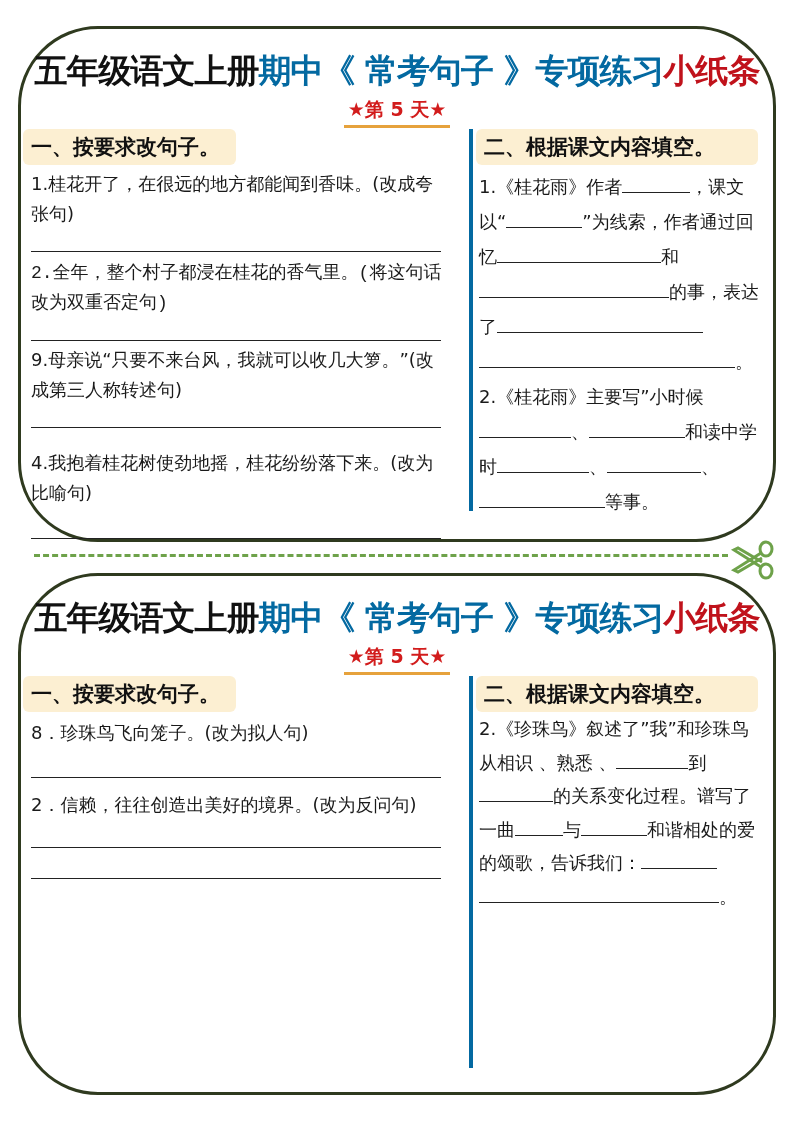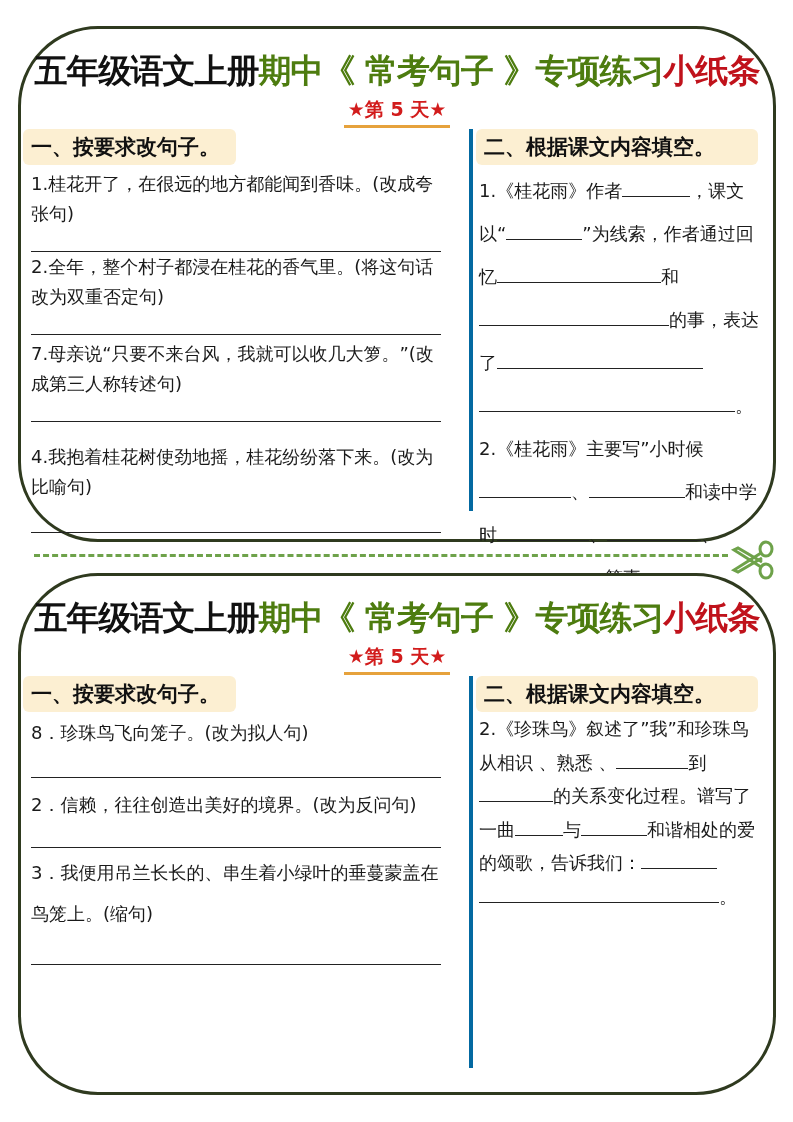--- a/index.html
+++ b/index.html
@@ -20,21 +20,21 @@
   .title {
     position: absolute;
     left: 0; right: 0; top: 20px;
     text-align: center;
     font-size: 33px;
     font-weight: bold;
     letter-spacing: -1px;
     white-space: nowrap;
   }
   .title .t1 { color: #111111; }
-  .title .t2 { color: #4d7c0f; margin-top: 28px; }
+  .title .t2 { color: #0369a1; margin-top: 28px; }
   .title .t3 { color: #c0121b; }
 
   .day {
     position: absolute;
     left: 0; right: 0; top: 68px;
     text-align: center;
   }
   .day span {
     display: inline-block;
     color: #d21c1c;
@@ -56,21 +56,21 @@
     font-weight: bold;
     font-size: 21px;
     padding: 4px 16px 4px 8px;
     color: #111;
   }
   .right-col .section-head { margin-left: 3px; padding-right: 22px; width: 282px; }
 
   .q { font-size: 18px; line-height: 30px; padding-left: 8px; padding-right: 4px; }
   .answer-line { border-bottom: 1.5px solid #222; margin: 0 0 0 8px; width: 410px; }
 
-  .fill { font-size: 18px; line-height: 43px; padding-left: 6px; }
+  .fill { font-size: 18px; line-height: 35px; padding-left: 6px; }
   .blank { display: inline-block; border-bottom: 1.5px solid #222; height: 18px; vertical-align: baseline; }
 
   .bottom .q { line-height: 41px; }
   .bottom .fill { line-height: 33.5px; }
 
   .dash-line {
     position: absolute;
     left: 34px; top: 554px;
     width: 694px;
     border-top: 3px dashed #6ea24a;
@@ -89,23 +89,23 @@
     <span class="t1">五年级语文上册</span><span class="t2">期中《 常考句子 》专项练习</span><span class="t3">小纸条</span>
   </div>
   <div class="day">
     <span>★第 5 天★</span>
   </div>
 
   <div class="left-col">
     <div class="section-head">一、按要求改句子。</div>
     <div class="q" style="margin-top:4px;">1.桂花开了，在很远的地方都能闻到香味。(改成夸张句)</div>
     <div class="answer-line" style="margin-top:22px;"></div>
-    <div class="q" style="">2.全年，整个村子都浸在桂花的香气里。(将这句话改为双重否定句)</div>
+    <div class="q" style="margin-top:6px;font-family:Liberation Mono, monospace;">2.全年，整个村子都浸在桂花的香气里。(将这句话改为双重否定句)</div>
     <div class="answer-line" style="margin-top:22px;"></div>
-    <div class="q" style="margin-top:4px;">7.母亲说“只要不来台风，我就可以收几大箩。”(改成第三人称转述句)</div>
+    <div class="q" style="margin-top:4px;">9.母亲说“只要不来台风，我就可以收几大箩。”(改成第三人称转述句)</div>
     <div class="answer-line" style="margin-top:22px;"></div>
     <div class="q" style="margin-top:20px;">4.我抱着桂花树使劲地摇，桂花纷纷落下来。(改为比喻句)</div>
     <div class="answer-line" style="margin-top:30px;"></div>
   </div>
 
   <div class="right-col">
     <div class="section-head">二、根据课文内容填空。</div>
     <div class="fill" style="margin-top:4px;">
       <span>1.《桂花雨》作者</span><span class="blank" style="width:68px"></span><span>，课文以“</span><span class="blank" style="width:76px"></span><span>”为线索，作者通过回忆</span><span class="blank" style="width:164px"></span><span>和</span><span class="blank" style="width:190px"></span><span>的事，表达了</span><span class="blank" style="width:206px"></span><span class="blank" style="width:256px"></span><span>。</span>
     </div>
@@ -133,21 +133,20 @@
   <div class="day">
     <span>★第 5 天★</span>
   </div>
 
   <div class="left-col">
     <div class="section-head">一、按要求改句子。</div>
     <div class="q" style="margin-top:0px;">8．珍珠鸟飞向笼子。(改为拟人句)</div>
     <div class="answer-line" style="margin-top:24px;"></div>
     <div class="q" style="margin-top:6px;">2．信赖，往往创造出美好的境界。(改为反问句)</div>
     <div class="answer-line" style="margin-top:22px;"></div>
-    <div class="q" style="margin-top:4px;">3．我便用吊兰长长的、串生着小绿叶的垂蔓蒙盖在鸟笼上。(缩句)</div>
     <div class="answer-line" style="margin-top:30px;"></div>
   </div>
 
   <div class="right-col">
     <div class="section-head">二、根据课文内容填空。</div>
     <div class="fill">
       <span>2.《珍珠鸟》叙述了”我”和珍珠鸟从相识 、熟悉 、</span><span class="blank" style="width:72px"></span><span>到</span><span class="blank" style="width:74px"></span><span>的关系变化过程。谱写了一曲</span><span class="blank" style="width:48px"></span><span>与</span><span class="blank" style="width:66px"></span><span>和谐相处的爱的颂歌，告诉我们：</span><span class="blank" style="width:76px"></span><span class="blank" style="width:240px"></span><span>。</span>
     </div>
   </div>
 </div>

